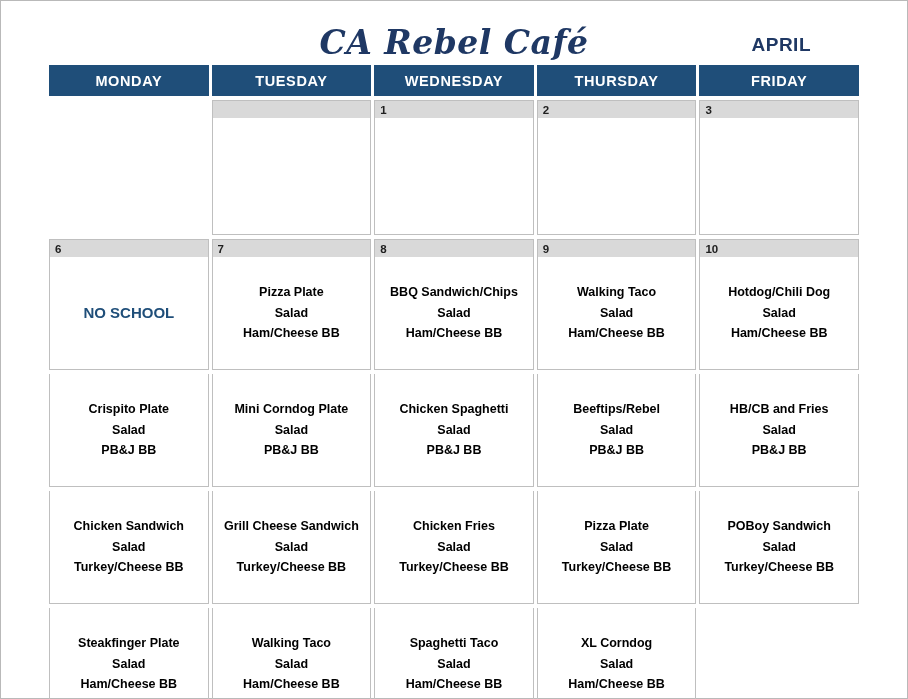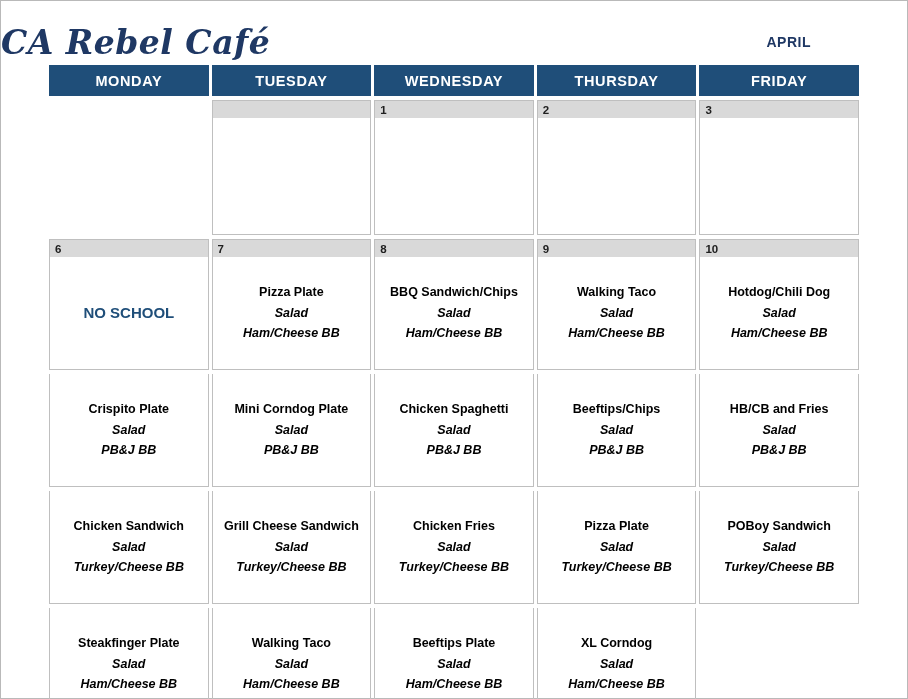--- a/index.html
+++ b/index.html
@@ -23,33 +23,33 @@
   }
   .header {
     position: relative;
     height: 64px;
   }
   .title {
     position: absolute;
     left: 0;
     right: 0;
     top: 22px;
-    text-align: left;
+    text-align: center;
     font-family: "DejaVu Serif", serif;
     font-style: italic;
     font-weight: bold;
     font-size: 33px;
     color: #1F3864;
     letter-spacing: 0.5px;
   }
   .month {
     position: absolute;
     right: 96px;
     top: 33px;
-    font-size: 14px;
+    font-size: 19px;
     font-weight: bold;
     color: #1F3864;
     letter-spacing: 0.5px;
   }
   table.cal {
     border-collapse: separate;
     border-spacing: 3px 0;
     width: 816px;
     margin: 0 auto;
     table-layout: fixed;
@@ -100,21 +100,20 @@
     padding: 12px 3px;
   }
   td.meal.blank-cell {
     border: none;
   }
   td.meal .line1 {
     font-weight: bold;
   }
   td.meal .line2, td.meal .line3 {
     font-weight: bold;
-    font-style: italic;
   }
   td.meal.noschool {
     color: #1F4E79;
     font-size: 15px;
     font-weight: bold;
   }
   .first-week td.meal {
     height: 92px;
   }
   .first-week td.meal,
@@ -208,21 +207,21 @@
             <div class="line1">Mini Corndog Plate</div>
             <div class="line2">Salad</div>
             <div class="line3">PB&amp;J BB</div>
           </td>
           <td class="meal">
             <div class="line1">Chicken Spaghetti</div>
             <div class="line2">Salad</div>
             <div class="line3">PB&amp;J BB</div>
           </td>
           <td class="meal">
-            <div class="line1">Beeftips/Chips</div>
+            <div class="line1">Beeftips/Rebel</div>
             <div class="line2">Salad</div>
             <div class="line3">PB&amp;J BB</div>
           </td>
           <td class="meal">
             <div class="line1">HB/CB and Fries</div>
             <div class="line2">Salad</div>
             <div class="line3">PB&amp;J BB</div>
           </td>
         </tr>
         <tr class="spacer-row">
@@ -263,21 +262,21 @@
             <div class="line1">Steakfinger Plate</div>
             <div class="line2">Salad</div>
             <div class="line3">Ham/Cheese BB</div>
           </td>
           <td class="meal">
             <div class="line1">Walking Taco</div>
             <div class="line2">Salad</div>
             <div class="line3">Ham/Cheese BB</div>
           </td>
           <td class="meal">
-            <div class="line1">Beeftips Plate</div>
+            <div class="line1">Spaghetti Taco</div>
             <div class="line2">Salad</div>
             <div class="line3">Ham/Cheese BB</div>
           </td>
           <td class="meal">
             <div class="line1">XL Corndog</div>
             <div class="line2">Salad</div>
             <div class="line3">Ham/Cheese BB</div>
           </td>
           <td class="meal blank-cell"></td>
         </tr>

